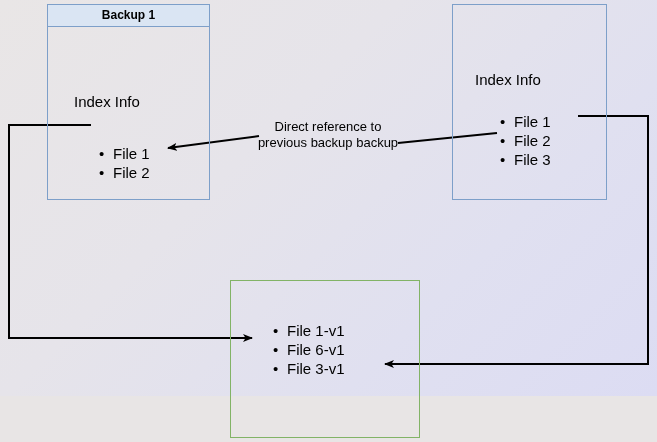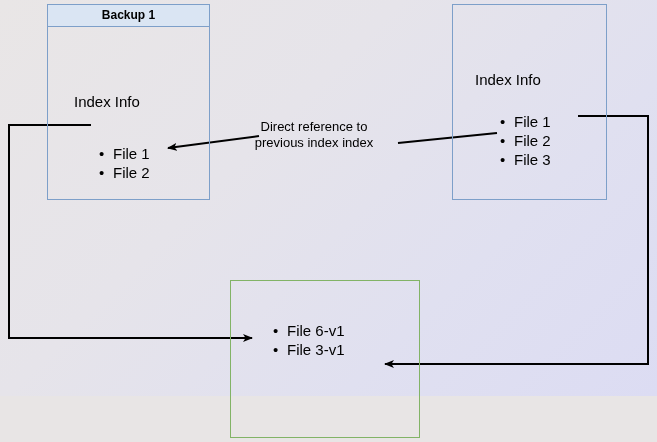--- a/index.html
+++ b/index.html
@@ -78,21 +78,21 @@
   .file-list li::before {
     content: "\2022";
     position: absolute;
     left: 0;
     top: 0;
     font-size: 15px;
     line-height: 19px;
   }
   #annotation-note {
     position: absolute;
-    left: 239px;
+    left: 253px;
     top: 119px;
     width: 150px;
     text-align: center;
     font-size: 13px;
     line-height: 16px;
     color: #000;
   }
 </style>
 </head>
 <body>
@@ -132,24 +132,25 @@
         <li>File 1</li>
         <li>File 2</li>
         <li>File 3</li>
       </ul>
     </div>
   </div>
 
   <div class="node-box green" style="left:230px; top:280px; width:190px; height:158px;">
     <div class="node-body">
       <ul class="file-list" style="left:42px; top:32px;">
+        <li>File 1-v1</li>
         <li>File 6-v1</li>
         <li>File 3-v1</li>
       </ul>
     </div>
   </div>
 
   <div id="annotation-note">
     <div>Direct reference to</div>
-    <div>previous index index</div>
+    <div>previous backup backup</div>
   </div>
 
 </div>
 
 </body></html>

